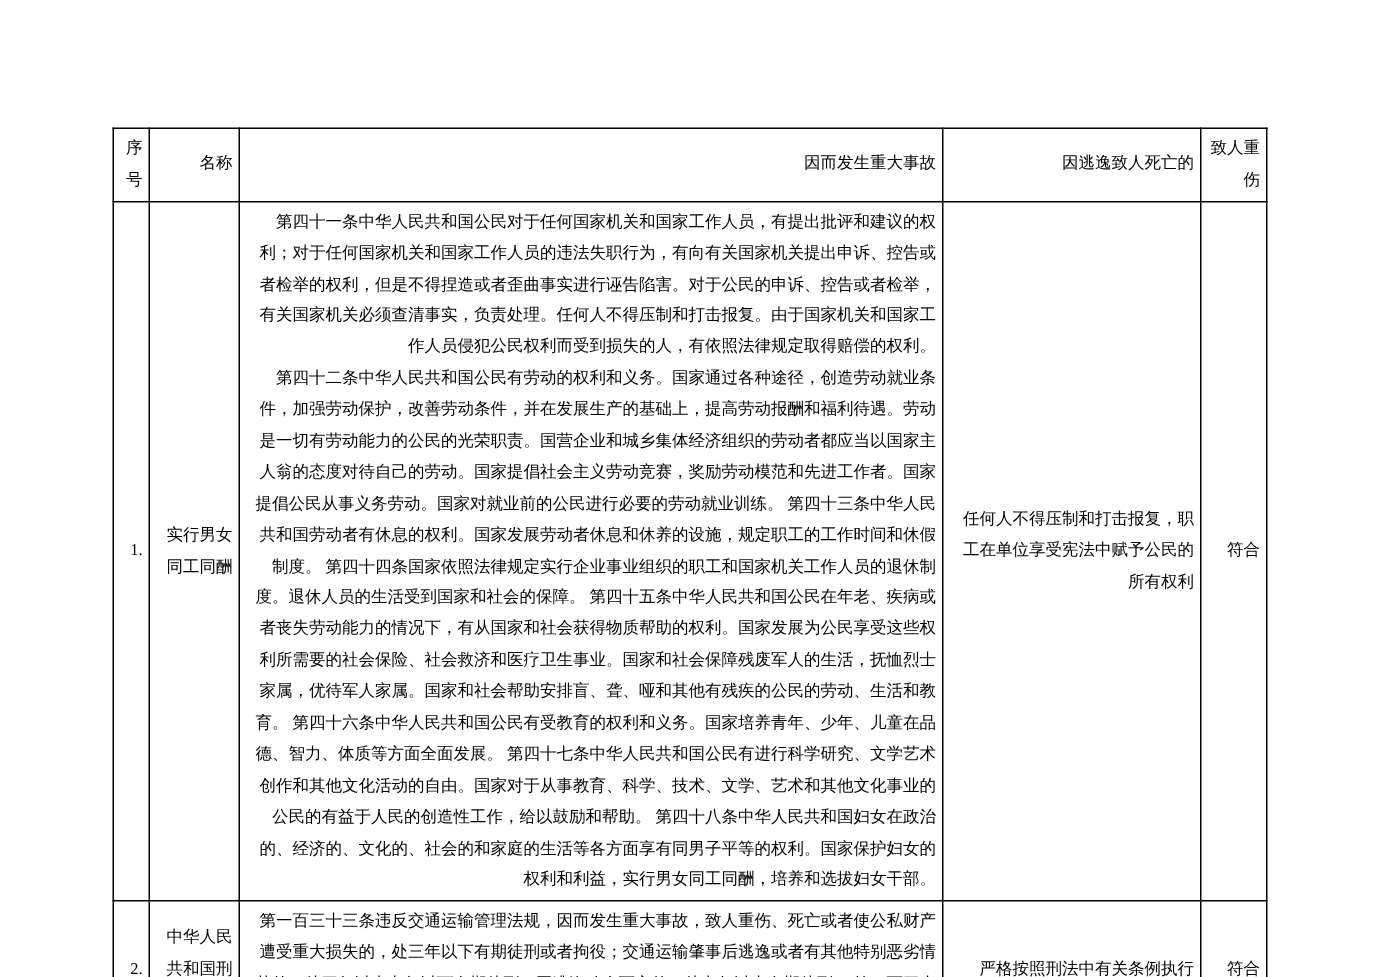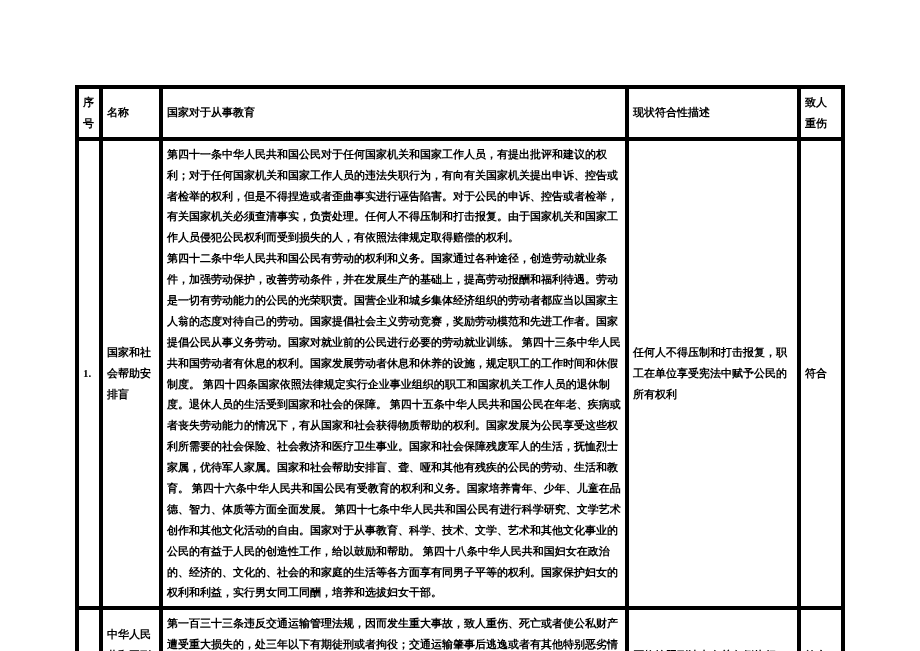--- a/index.html
+++ b/index.html
@@ -13,26 +13,26 @@
       background: #fff;
       padding: 85px 75px;
       color: #000;
     }
     table {
       border-collapse: collapse;
       width: 100%;
       table-layout: fixed;
     }
     th, td {
-      border: 4px solid #000000;
+      border: 1px solid #000000;
       padding: 3px 4px;
       vertical-align: middle;
-      text-align: left;
+      text-align: right;
       line-height: 1.9;
-      font-weight: bold;
+      font-weight: normal;
     }
     .col-seq { width: 24px; }
     .col-name { width: 60px; }
     .col-content { width: auto; }
     .col-status { width: 172px; }
     .col-action { width: 44px; }
   </style>
 </head>
 <body>
 
@@ -41,29 +41,29 @@
     <col class="col-seq">
     <col class="col-name">
     <col class="col-content">
     <col class="col-status">
     <col class="col-action">
   </colgroup>
   <thead>
     <tr>
       <th>序号</th>
       <th>名称</th>
-      <th>国家对于从事教育</th>
-      <th>现状符合性描述</th>
+      <th>因而发生重大事故</th>
+      <th>因逃逸致人死亡的</th>
       <th>致人重伤</th>
     </tr>
   </thead>
   <tbody>
     <tr>
       <td>1.</td>
-      <td>国家和社会帮助安排盲</td>
+      <td>实行男女同工同酬</td>
       <td>第四十一条中华人民共和国公民对于任何国家机关和国家工作人员，有提出批评和建议的权利；对于任何国家机关和国家工作人员的违法失职行为，有向有关国家机关提出申诉、控告或者检举的权利，但是不得捏造或者歪曲事实进行诬告陷害。对于公民的申诉、控告或者检举，有关国家机关必须查清事实，负责处理。任何人不得压制和打击报复。由于国家机关和国家工作人员侵犯公民权利而受到损失的人，有依照法律规定取得赔偿的权利。　　　　　　　　　　　　　第四十二条中华人民共和国公民有劳动的权利和义务。国家通过各种途径，创造劳动就业条件，加强劳动保护，改善劳动条件，并在发展生产的基础上，提高劳动报酬和福利待遇。劳动是一切有劳动能力的公民的光荣职责。国营企业和城乡集体经济组织的劳动者都应当以国家主人翁的态度对待自己的劳动。国家提倡社会主义劳动竞赛，奖励劳动模范和先进工作者。国家提倡公民从事义务劳动。国家对就业前的公民进行必要的劳动就业训练。
 第四十三条中华人民共和国劳动者有休息的权利。国家发展劳动者休息和休养的设施，规定职工的工作时间和休假制度。
 第四十四条国家依照法律规定实行企业事业组织的职工和国家机关工作人员的退休制度。退休人员的生活受到国家和社会的保障。
 第四十五条中华人民共和国公民在年老、疾病或者丧失劳动能力的情况下，有从国家和社会获得物质帮助的权利。国家发展为公民享受这些权利所需要的社会保险、社会救济和医疗卫生事业。国家和社会保障残废军人的生活，抚恤烈士家属，优待军人家属。国家和社会帮助安排盲、聋、哑和其他有残疾的公民的劳动、生活和教育。
 第四十六条中华人民共和国公民有受教育的权利和义务。国家培养青年、少年、儿童在品德、智力、体质等方面全面发展。
 第四十七条中华人民共和国公民有进行科学研究、文学艺术创作和其他文化活动的自由。国家对于从事教育、科学、技术、文学、艺术和其他文化事业的公民的有益于人民的创造性工作，给以鼓励和帮助。
 第四十八条中华人民共和国妇女在政治的、经济的、文化的、社会的和家庭的生活等各方面享有同男子平等的权利。国家保护妇女的权利和利益，实行男女同工同酬，培养和选拔妇女干部。</td>
       <td>任何人不得压制和打击报复，职工在单位享受宪法中赋予公民的所有权利</td>
       <td>符合</td>
     </tr>

